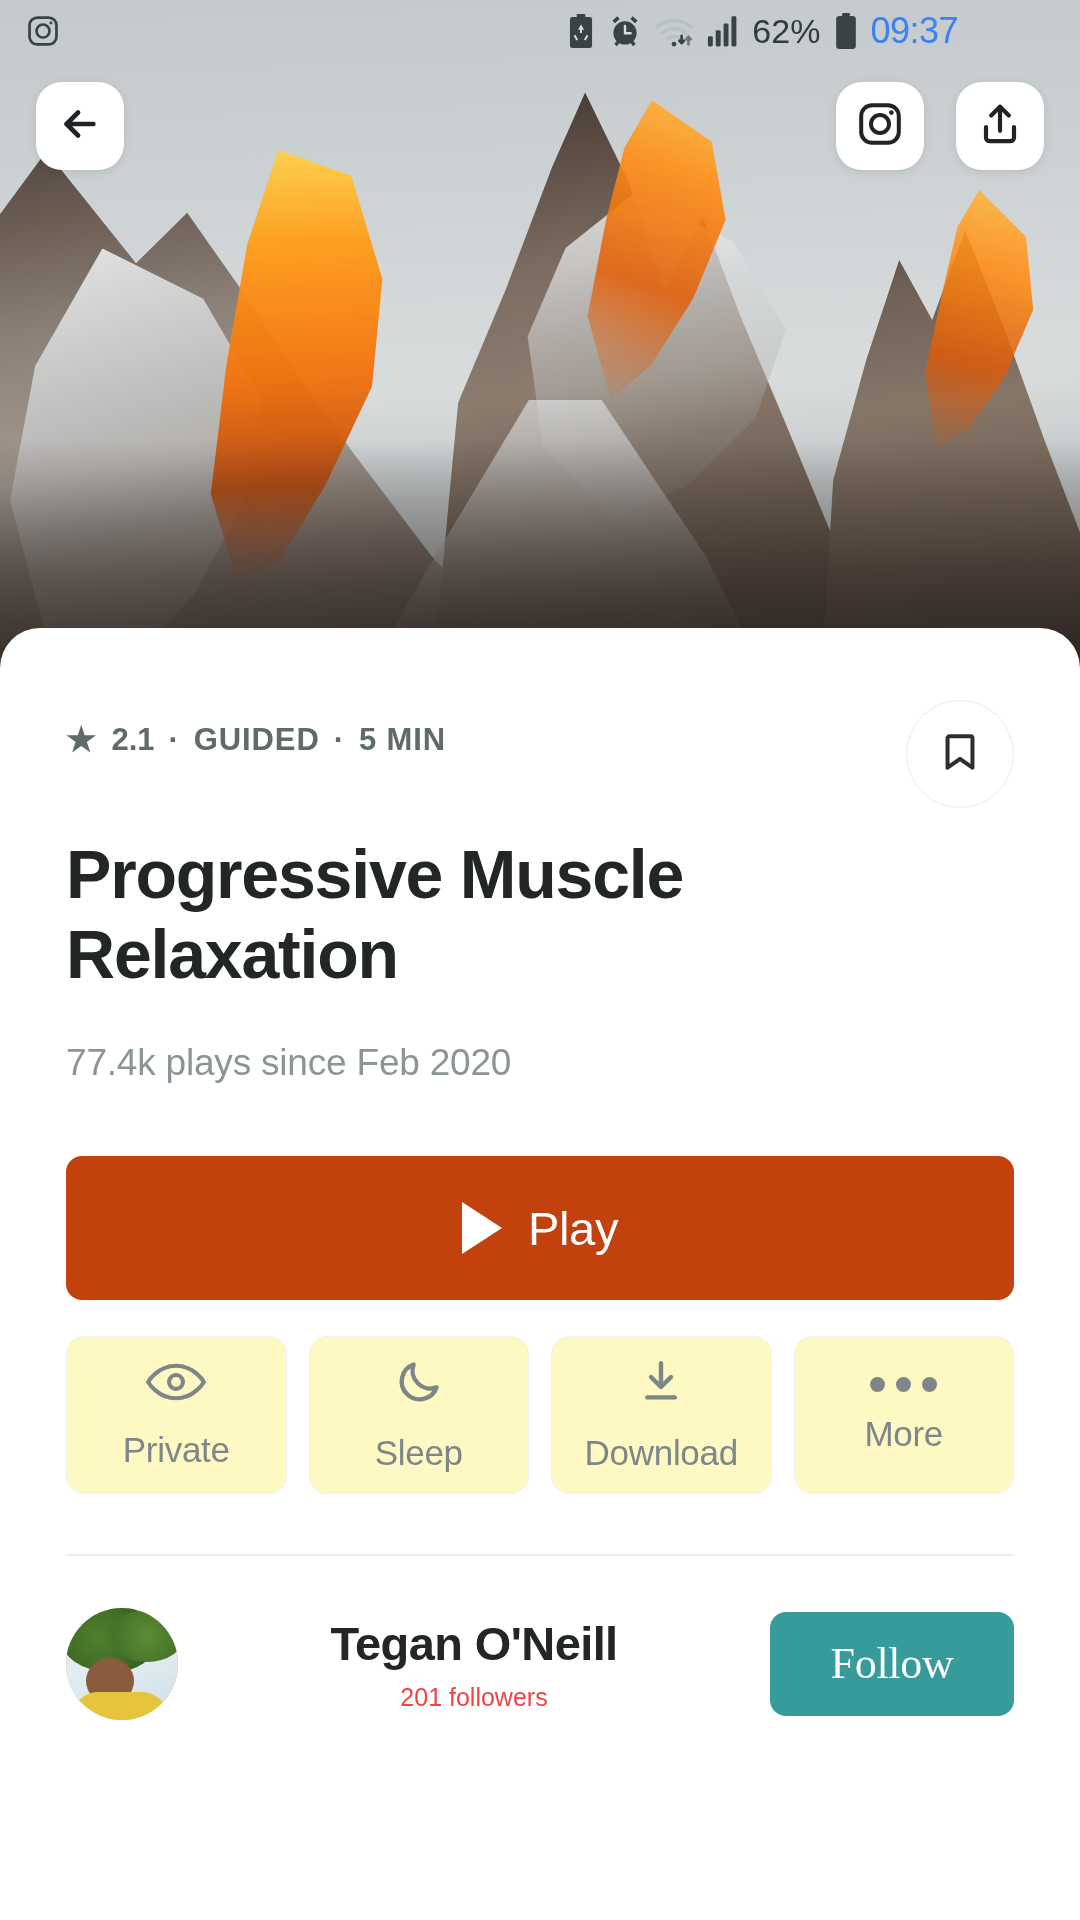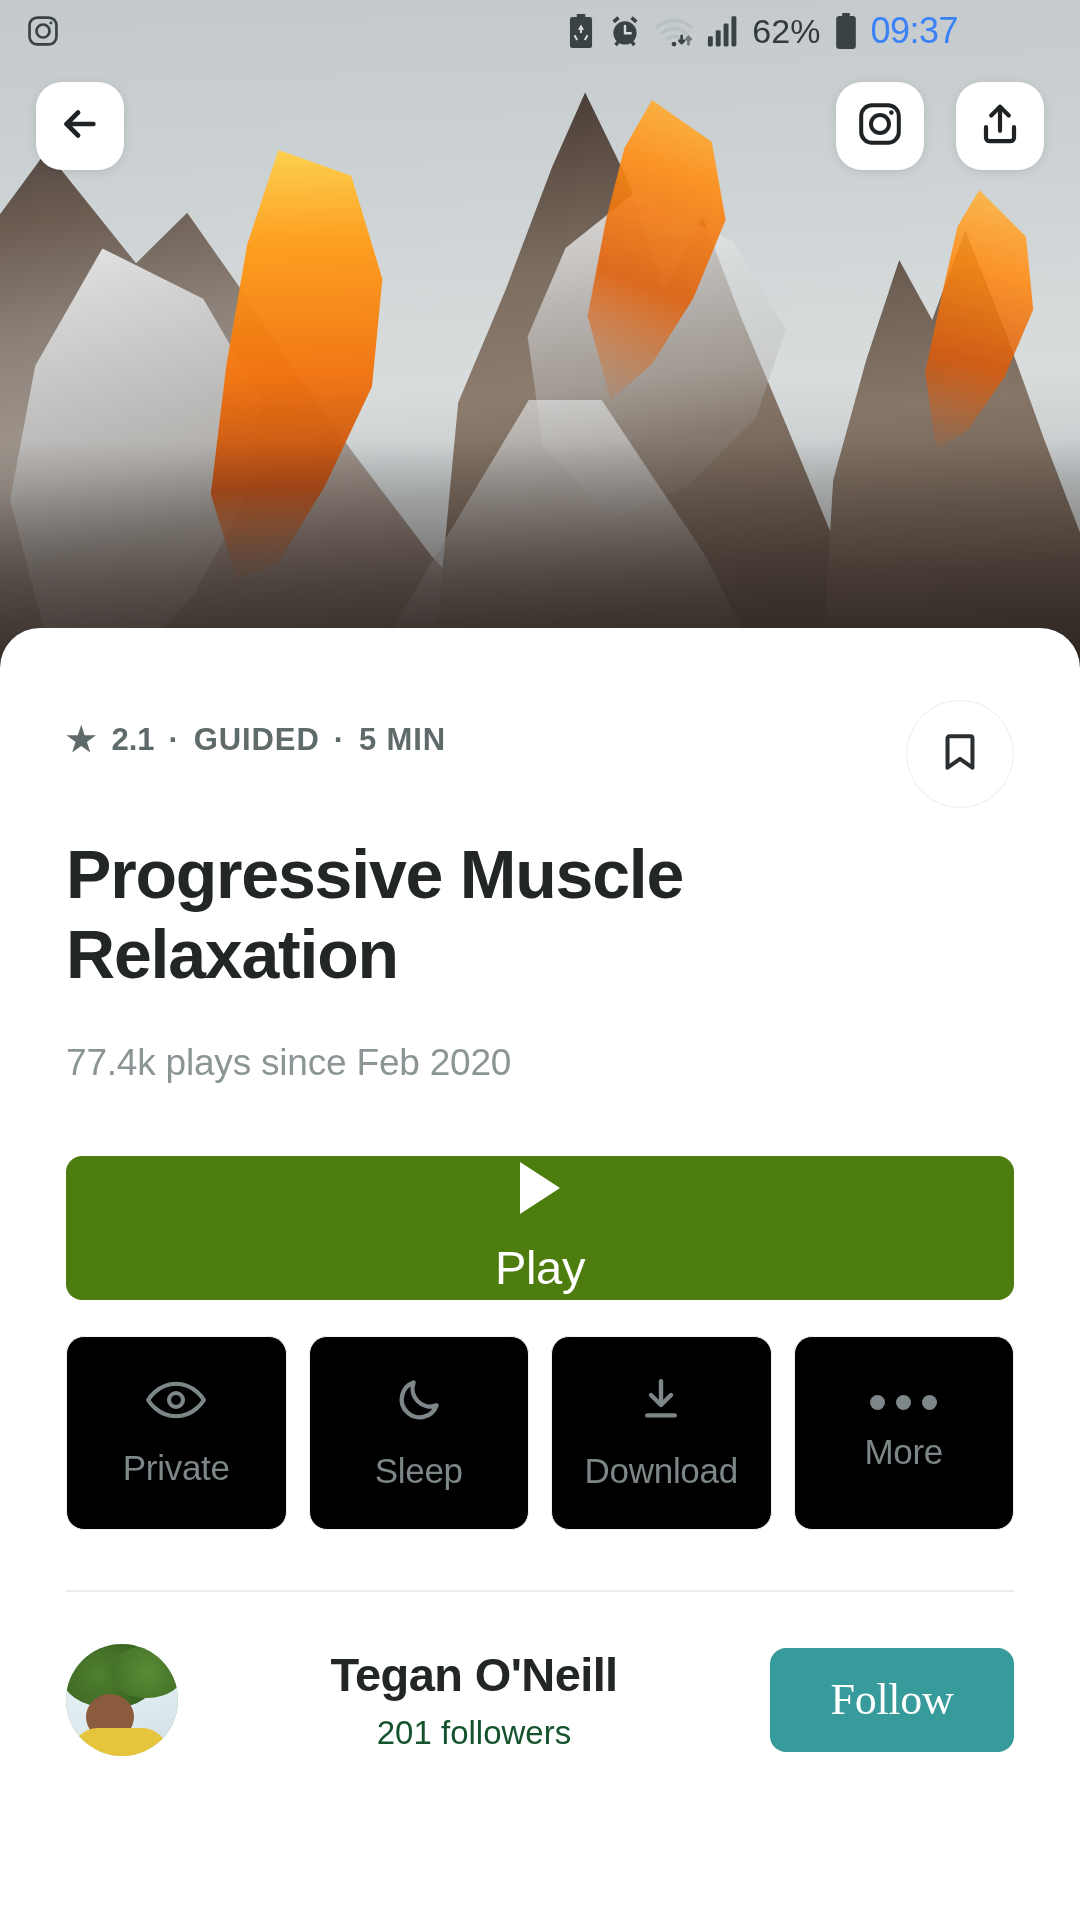--- a/index.html
+++ b/index.html
@@ -145,43 +145,42 @@
     max-width:760px;
   }
   .subtitle {
     margin-top:48px;
     font-size:37px; color:#8c9596; font-weight:400; letter-spacing:-.2px;
   }
 
   .play-btn {
     margin-top:72px;
     width:100%; height:144px;
-    background:#4d7c0f;
+    background:#c2410c;
     border-radius:16px;
     display:flex; align-items:center; justify-content:center; gap:26px;
     color:#fff;
-    flex-direction:column;
   }
   .play-tri {
     width:0;height:0;
     border-left:40px solid #fff;
     border-top:26px solid transparent;
     border-bottom:26px solid transparent;
   }
   .play-label { font-size:47px; font-weight:500; letter-spacing:-.3px; }
 
   .actions {
     margin-top:36px;
     display:grid; grid-template-columns:repeat(4,1fr); gap:22px;
   }
   .action {
-    height:194px; border-radius:18px;
+    height:158px; border-radius:18px;
     border:1.5px solid #f0f1f1;
     display:flex; flex-direction:column; align-items:center; justify-content:center;
-    gap:22px; background:#000000;
+    gap:22px; background:#fef9c3;
   }
   .action-label { font-size:35px; color:#7d8688; font-weight:400; letter-spacing:-.3px; }
   .dots { display:flex; gap:11px; }
   .dots i { width:15px;height:15px;border-radius:50%;background:#7d8688;display:block; }
 
   .divider {
     margin-top:60px; height:1.5px; background:#ededed; width:100%;
   }
 
   .author-row {
@@ -203,21 +202,21 @@
   .av-face{ position:absolute; left:20px; top:50px; width:48px; height:46px;
             background:#8a5b3d; border-radius:50%; }
   .av-body{ position:absolute; left:6px; top:84px; width:96px; height:40px;
             background:#e6c53c; border-radius:26px 26px 0 0; }
 
   .author-info { flex:1;text-align:center; }
   .author-name {
     font-size:47px; font-weight:700; color:#222627; letter-spacing:-.6px;
   }
   .author-followers {
-    margin-top:12px; font-size:33px; color:#14532d;
+    margin-top:12px; font-size:25px; color:#ef4444;
   }
   .follow-btn {
     width:244px; height:104px;
     background:#389b9b; border-radius:16px;
     display:flex; align-items:center; justify-content:center;
     color:#fff; font-size:44px; font-weight:500; letter-spacing:-.3px;
     flex:none;
     font-family:Liberation Serif, serif;
   }
 </style>

